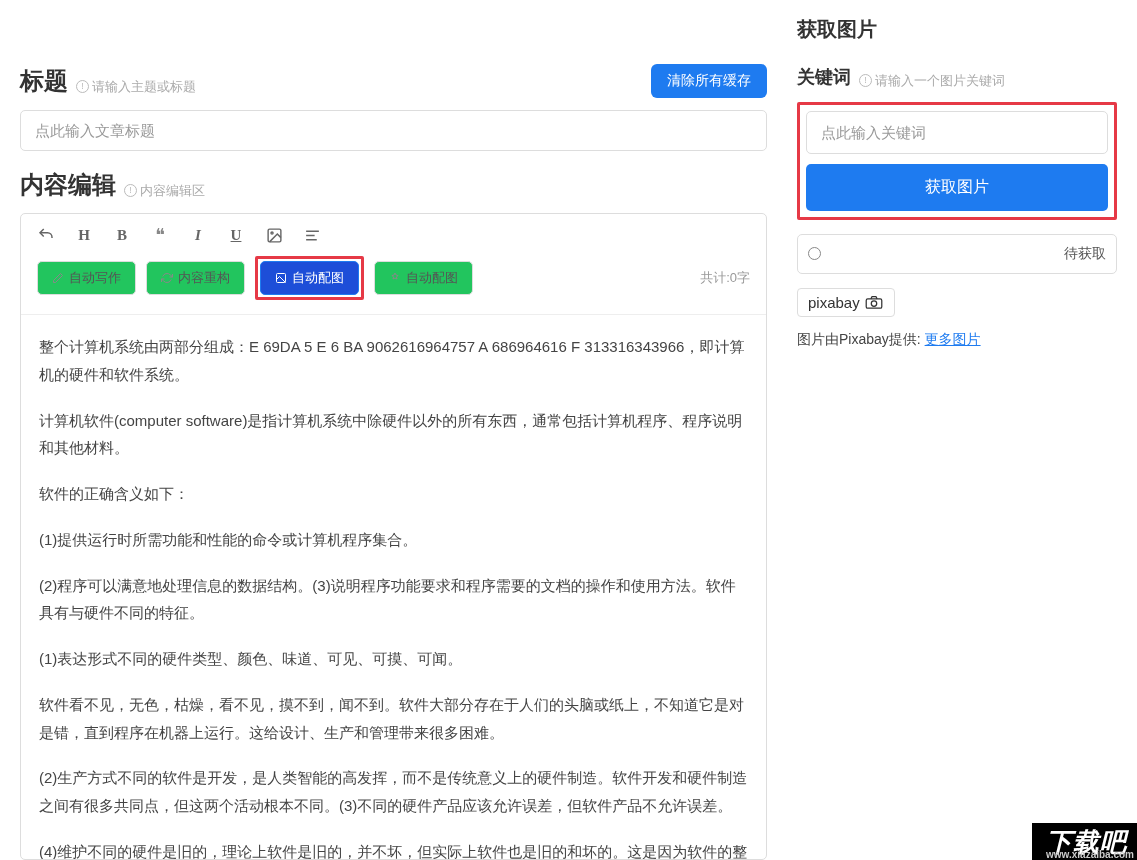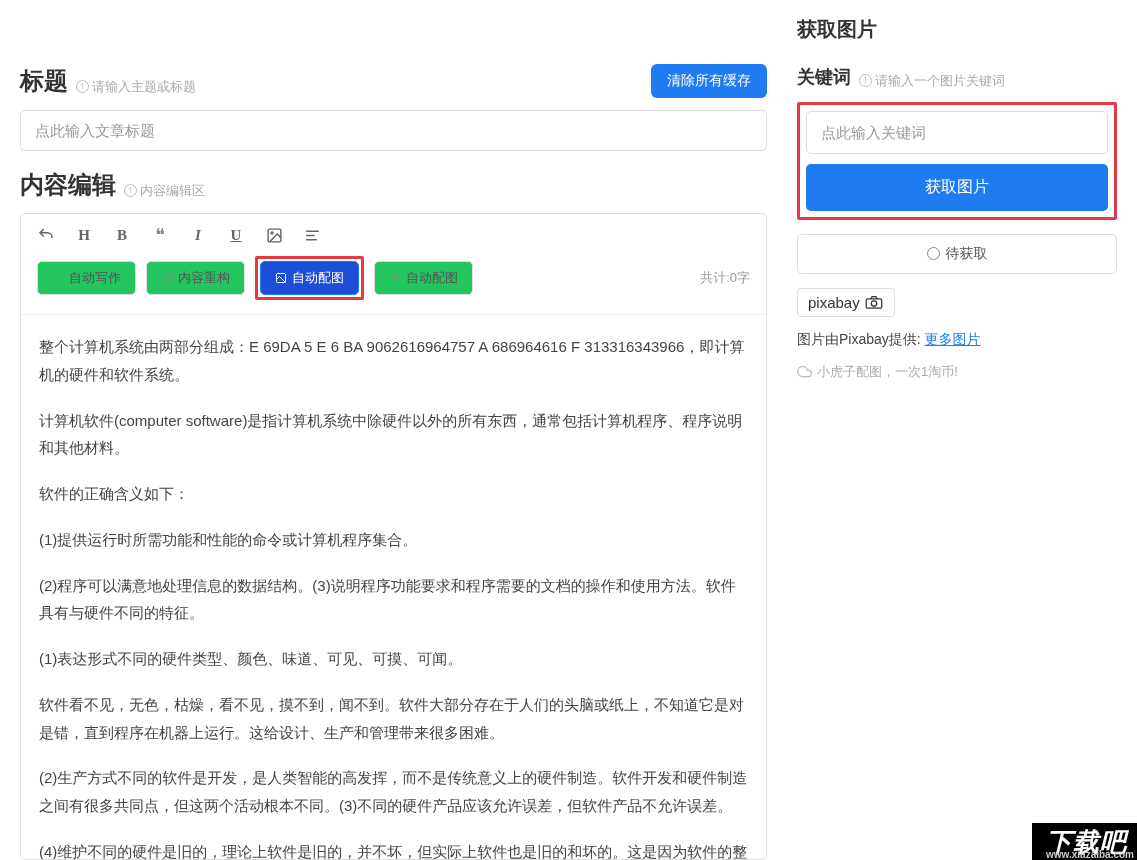--- a/index.html
+++ b/index.html
@@ -191,21 +191,21 @@
       width: 100%;
       border: 1px solid #ddd;
       background: #fff;
       border-radius: 5px;
       padding: 10px;
       font-size: 14px;
       color: #555;
       cursor: pointer;
       display: flex;
       align-items: center;
-      justify-content: center;
+      justify-content: space-between;
       gap: 6px;
       margin-bottom: 14px;
       font-family: Liberation Serif, serif;
     }
     .circle-icon {
       width: 13px;
       height: 13px;
       border: 1.5px solid #888;
       border-radius: 50%;
     }
@@ -388,24 +388,18 @@
         <circle cx="12" cy="11" r="3.5"></circle>
         <path d="M8 5l1.5-3h5L16 5"></path>
     </svg>
   </div>
 
   <div class="provider-line">
     <span>图片由Pixabay提供:</span>
     <a href="#">更多图片</a>
   </div>
 
-  <div class="footer-note">
-    <svg width="15" height="15" viewBox="0 0 24 24" fill="none" stroke="#bbb" stroke-width="2">
-      <path d="M18 10h-1.26A8 8 0 1 0 9 20h9a5 5 0 0 0 0-10z"></path>
-    </svg>
-    <span>小虎子配图，一次1淘币!</span>
-  </div>
 </div>
 
 <div class="watermark">
   <span>下载吧</span>
   <div class="watermark-sub">www.xiazaiba.com</div>
 </div>
 
 </body></html>

